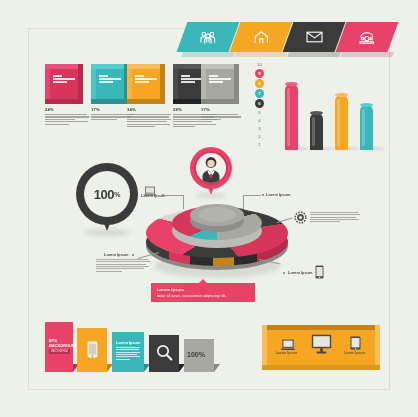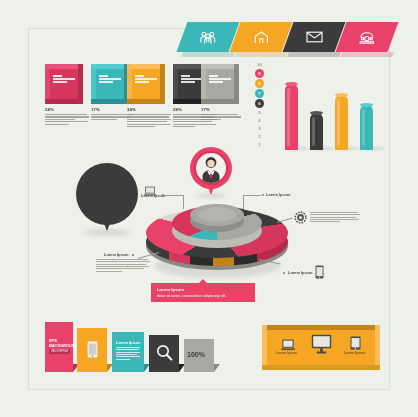--- a/index.html
+++ b/index.html
@@ -269,20 +269,24 @@
     <div class="bar" style="left:108px;height:45px;background:#3bb6b9;">
       <div class="top" style="background:#55cdd0"></div>
       <div class="shine"></div>
     </div>
   </div>
 
   <div class="pin" style="left:76px;top:163px;width:62px;height:72px;">
     <div class="pin-shadow" style="left:8px;top:66px;width:46px;height:7px;"></div>
     <div class="pin-tail" style="left:20px;top:40px;border-left:11px solid transparent;border-right:11px solid transparent;border-top:28px solid #3b3b3b;"></div>
     <div class="pin-circ" style="left:0;top:0;width:62px;height:62px;background:#3b3b3b;"></div>
+    <div class="pin-circ" style="left:8px;top:8px;width:46px;height:46px;background:#eef0ea;">
+      <span class="pct-big">100</span>
+        <span class="pct-sm">%</span>
+    </div>
   </div>
 
   <div class="pin" style="left:190px;top:147px;width:42px;height:50px;">
     <div class="pin-shadow" style="left:6px;top:46px;width:30px;height:5px;"></div>
     <div class="pin-tail" style="left:13px;top:27px;border-left:8px solid transparent;border-right:8px solid transparent;border-top:21px solid #e8426a;"></div>
     <div class="pin-circ" style="left:0;top:0;width:42px;height:42px;background:#e8426a;"></div>
     <div class="pin-circ" style="left:4px;top:4px;width:34px;height:34px;background:#d6365c;"></div>
     <div class="pin-circ" style="left:6px;top:6px;width:30px;height:30px;background:#f2f2ec;overflow:hidden;">
       <svg width="30" height="30" viewBox="0 0 30 30">
         <circle cx="15" cy="9.5" r="5.4" fill="#3b3b3b"></circle>

